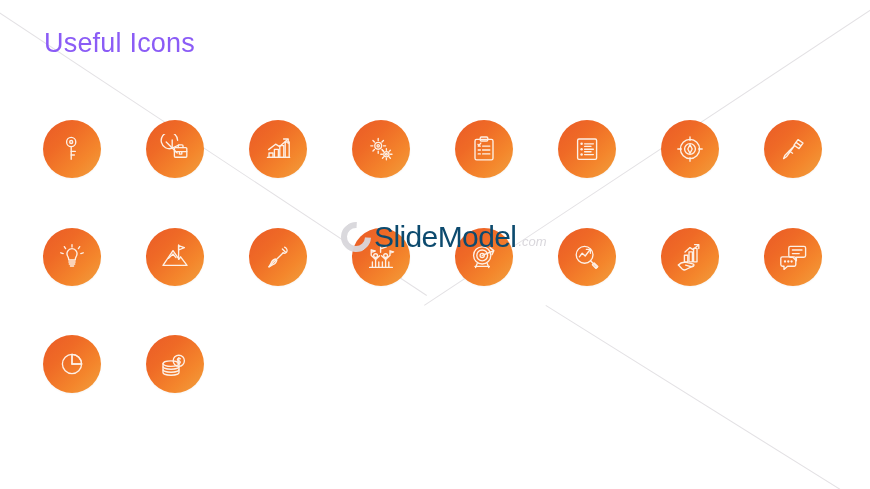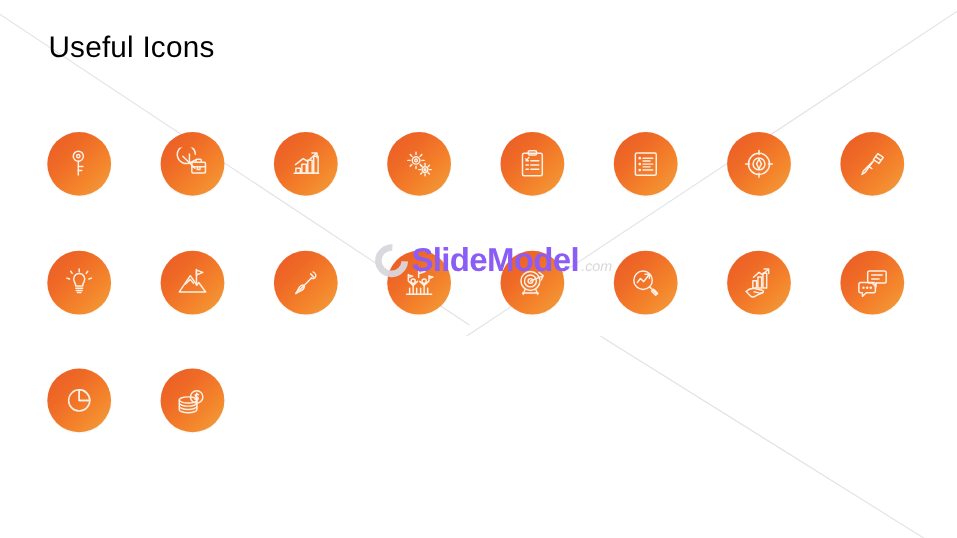--- a/index.html
+++ b/index.html
@@ -28,21 +28,21 @@
   .dl1 { left:-40px;  top:-14px;  width:560px; transform:rotate(33.5deg); }
   .dl2 { left:424px;  top:305px;  width:560px; transform:rotate(-33.5deg); }
   .dl3 { left:546px;  top:305px;  width:430px; transform:rotate(32deg); }
 
   
   .title {
     position:absolute;
     left:44px; top:28px;
     font-size:27px;
     font-weight:400;
-    color:#000000;
+    color:#8b5cf6;
     letter-spacing:0.2px;
     white-space:nowrap;
   }
 
   
   .grid { position:absolute; left:0; top:0; }
   .row { position:absolute; left:43px; display:flex; }
   .row-1 { top:120px; }
   .row-2 { top:228px; }
   .row-3 { top:335px; }
@@ -82,22 +82,22 @@
     width:30px; height:30px;
     border:6px solid #d9d7dc;
     border-radius:50%;
     border-right-color:transparent;
     transform:rotate(-42deg);
     margin-right:3px;
     opacity:.95;
   }
   .wm-text {
     font-size:30px;
-    font-weight:700;
-    color:#8b5cf6;
+    font-weight:400;
+    color:#0c4a6e;
     letter-spacing:-0.6px;
     line-height:1;
   }
   .wm-dom {
     font-size:13px;
     font-weight:400;
     color:#d9d7dc;
     letter-spacing:0;
     margin-left:2px;
     align-self:flex-end;

